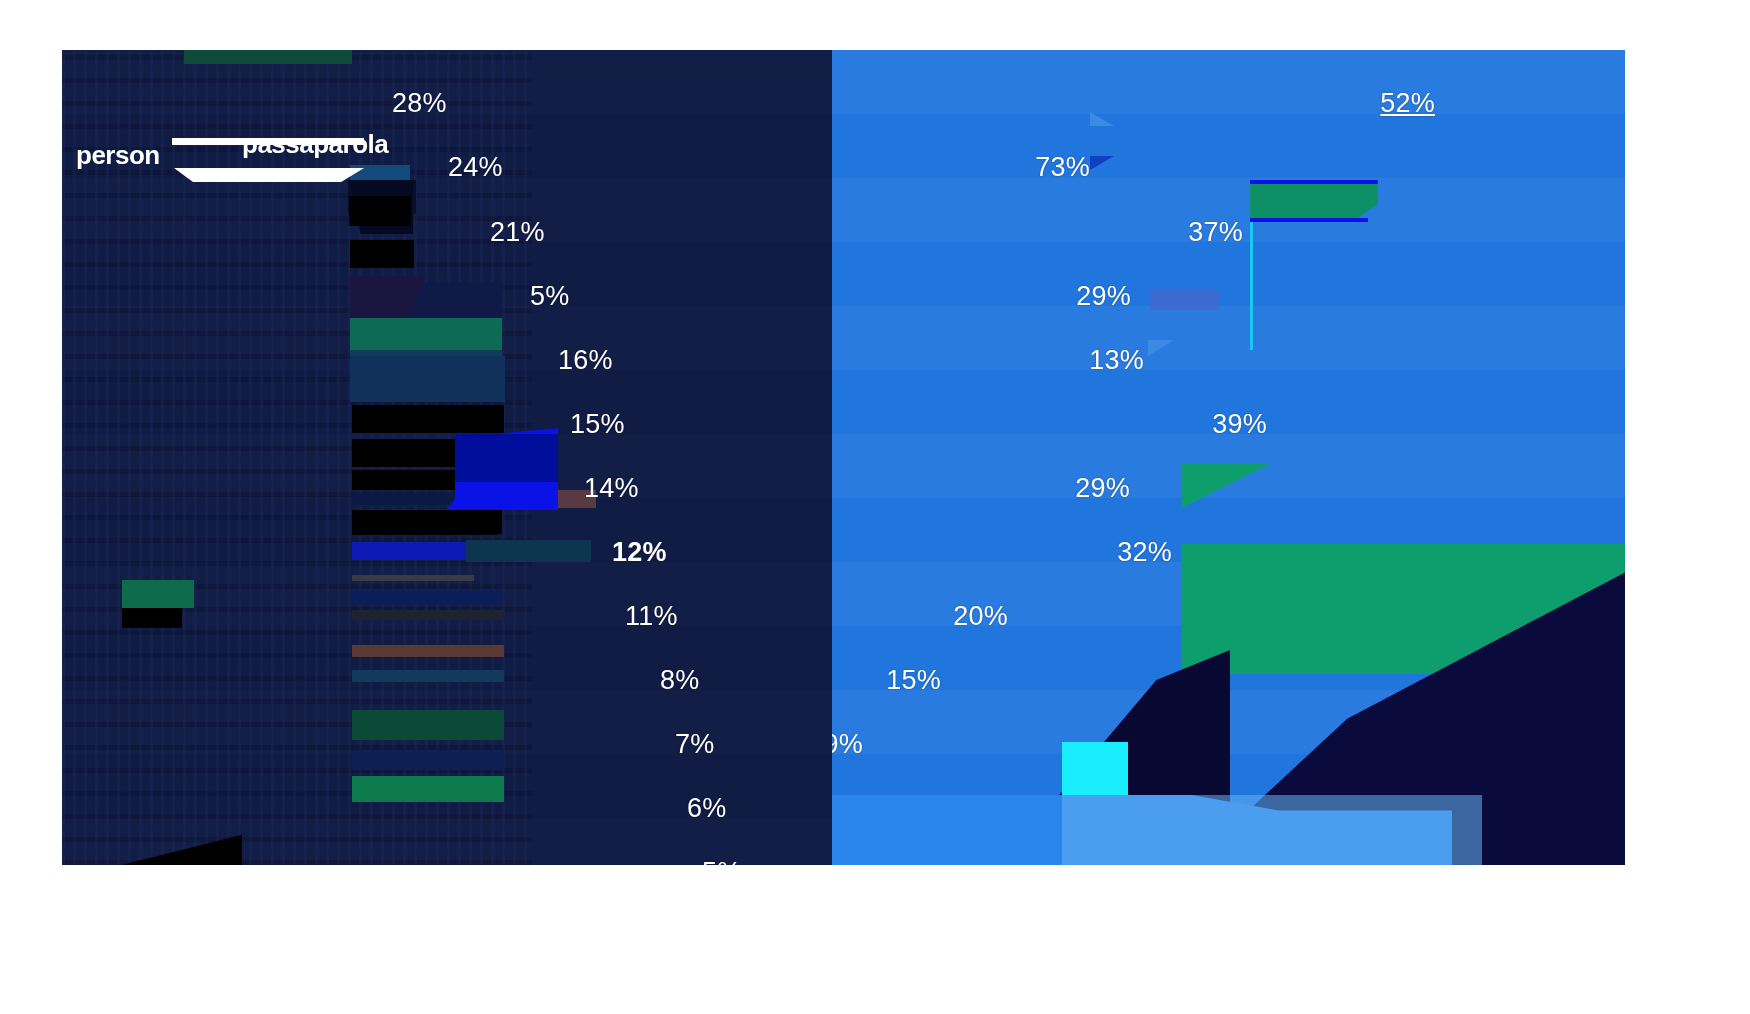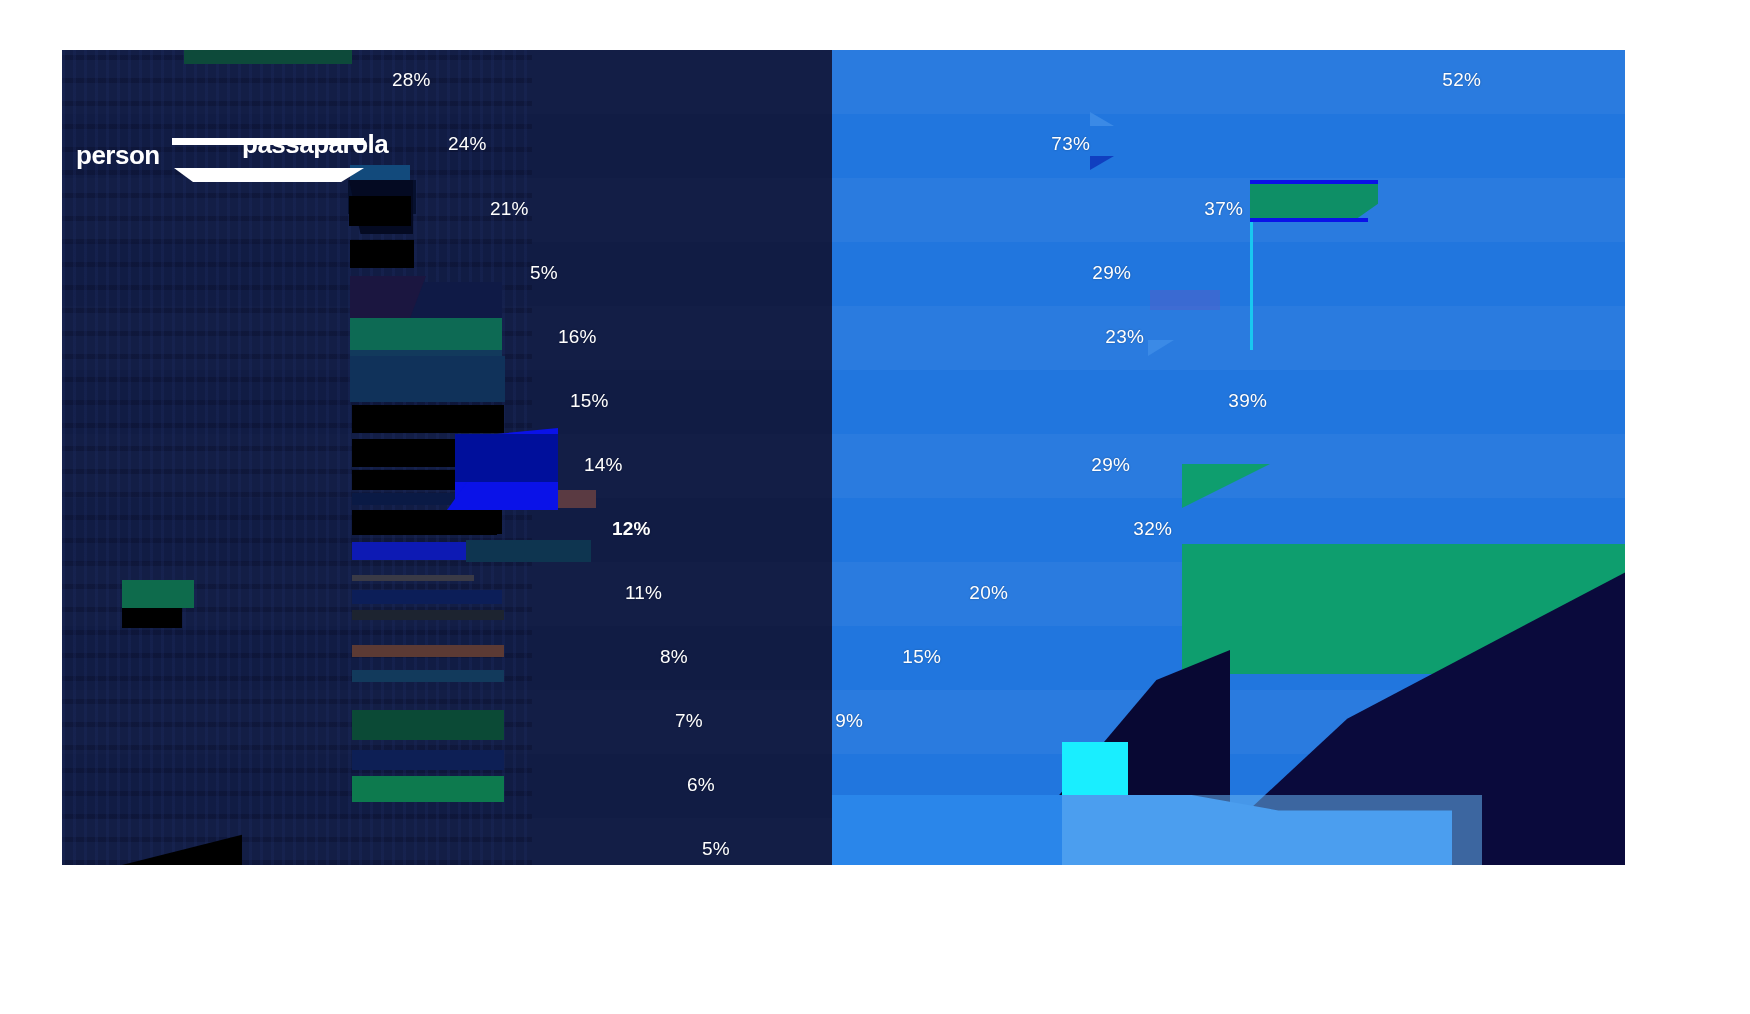--- a/index.html
+++ b/index.html
@@ -10,23 +10,23 @@
   .panel{position:absolute;top:50px;height:815px;overflow:hidden;}
   .panel-left{left:62px;width:770px;background:#111c44;}
   .panel-right{left:832px;width:793px;background:#2176de;}
 
   
   .band{position:absolute;left:0;width:100%;}
   .panel-left  .band{background:rgba(255,255,255,0.012);}
   .panel-right .band{background:rgba(255,255,255,0.045);}
 
   
-  .pct{position:absolute;color:#ffffff;font-size:19px;font-weight:400;
+  .pct{position:absolute;color:#ffffff;font-size:27px;font-weight:400;
        letter-spacing:.2px;white-space:nowrap;line-height:1;
-       text-shadow:0 0 2px rgba(0,0,0,.35);}
+       text-shadow:0 0 2px rgba(0,0,0,.35);margin-top:20px;}
   .pct.r{transform:translateX(-100%);}
 
   
   .art{position:absolute;}
   .wm{position:absolute;color:#ffffff;font-weight:bold;font-size:26px;
       letter-spacing:-.5px;white-space:nowrap;line-height:1;}
   .wmbar{position:absolute;background:#ffffff;}
 
   
   .tri{position:absolute;width:0;height:0;}
@@ -155,25 +155,25 @@
                 clip-path:polygon(100% 24%, 100% 100%, 6% 100%, 40% 62%);"></div>
     <div class="navy-wedge" style="left:168px;top:600px;width:230px;height:215px;
                 clip-path:polygon(100% 0, 100% 100%, 0 100%, 68% 14%);background:#080833;"></div>
 
     <div class="rect" style="left:230px;top:692px;width:66px;height:146px;background:#19eeff;"></div>
 
     <div class="rect" style="left:0px;top:745px;width:620px;height:70px;background:#2a86ea;
                 clip-path:polygon(0 0,58% 0,72% 22%,100% 22%,100% 100%,0 100%);"></div>
     <div class="rect" style="left:230px;top:745px;width:420px;height:70px;background:#66b3f2;opacity:.55;"></div>
 
-    <div class="pct r" style="left:649px;top:20px;">52%</div>
+    <div class="pct r" style="left:603px;top:20px;text-decoration:underline;">52%</div>
     <div class="pct r" style="left:258px;top:84px;">73%</div>
     <div class="pct r" style="left:411px;top:149px;">37%</div>
     <div class="pct r" style="left:299px;top:213px;">29%</div>
-    <div class="pct r" style="left:312px;top:277px;">23%</div>
+    <div class="pct r" style="left:312px;top:277px;">13%</div>
     <div class="pct r" style="left:435px;top:341px;">39%</div>
     <div class="pct r" style="left:298px;top:405px;">29%</div>
     <div class="pct r" style="left:340px;top:469px;">32%</div>
     <div class="pct r" style="left:176px;top:533px;">20%</div>
     <div class="pct r" style="left:109px;top:597px;">15%</div>
     <div class="pct r" style="left:31px;top:661px;">9%</div>
 
   </div>
 
 </div>

